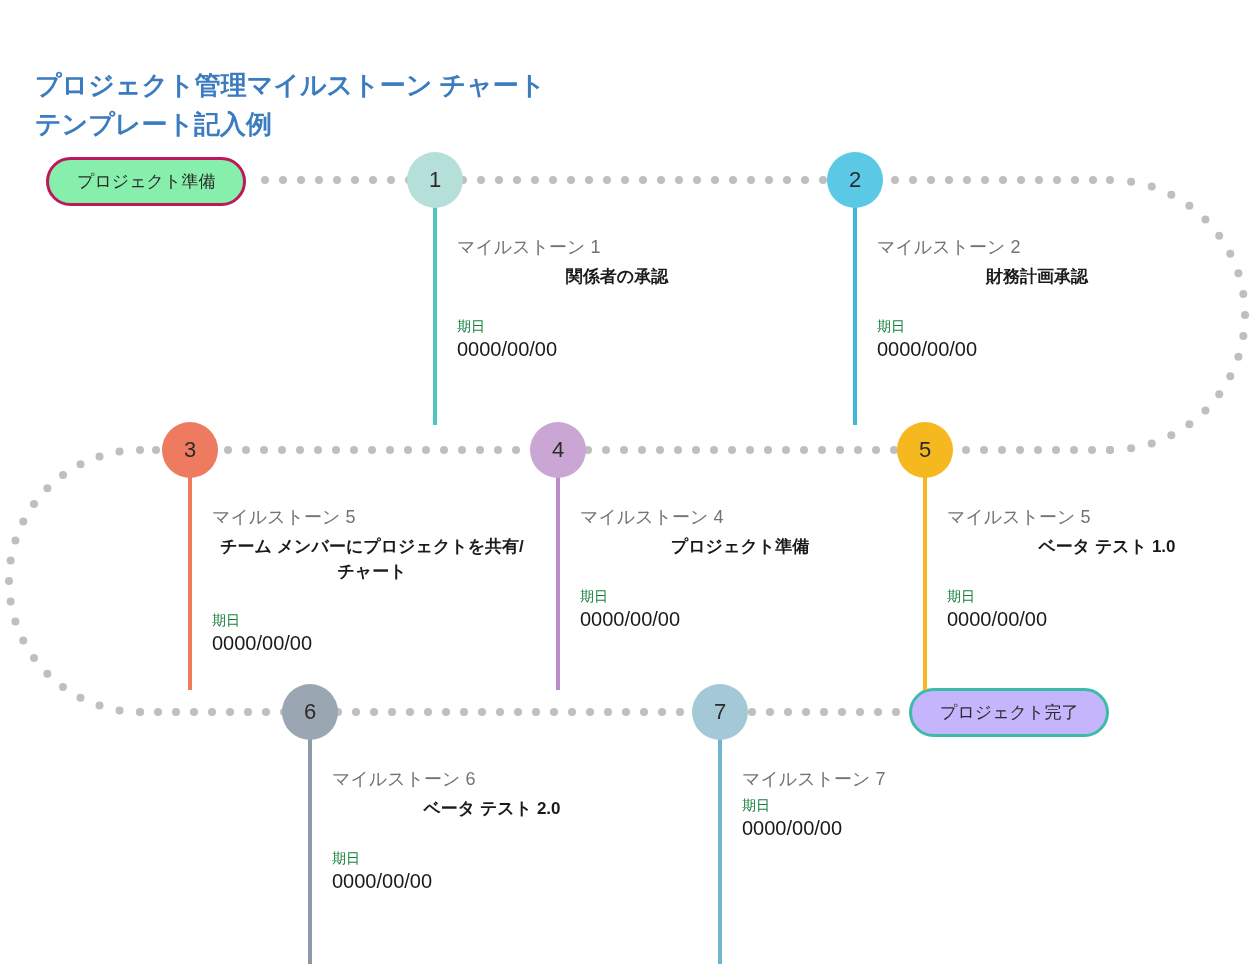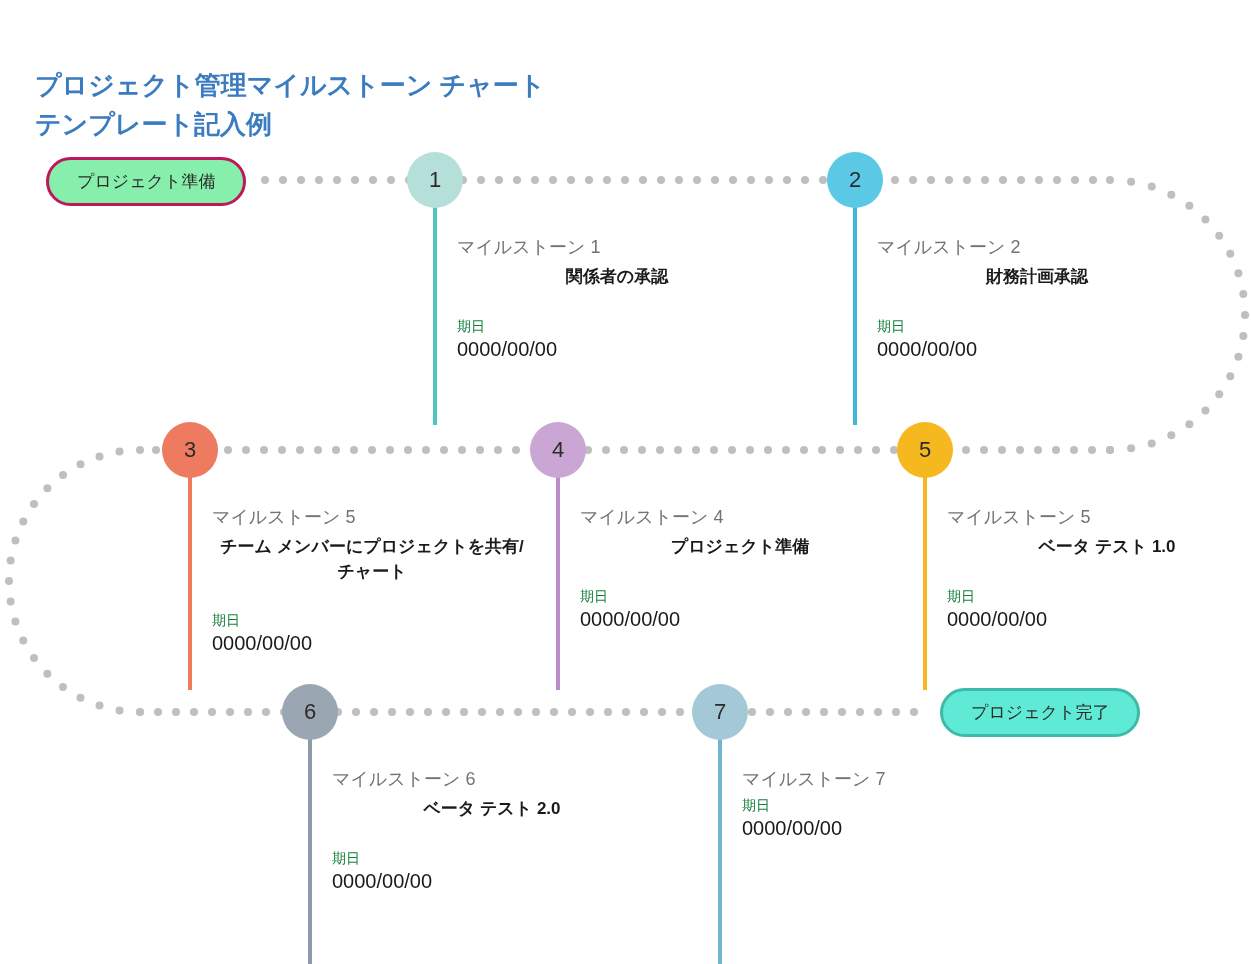--- a/index.html
+++ b/index.html
@@ -33,23 +33,23 @@
     font-size: 17px;
     font-weight: 500;
     color: #2b2b2b;
   }
   .pill-start {
     background: #86efac;
     border: 3px solid #be185d;
     left: 46px; top: 157px;
   }
   .pill-end {
-    background: #5eead4;
+    background: #c4b5fd;
     border: 3px solid #3dbba9;
-    left: 940px; top: 688px;
+    left: 909px; top: 688px;
   }
   .circle {
     position: absolute;
     width: 56px; height: 56px;
     border-radius: 50%;
     display: flex;
     align-items: center;
     justify-content: center;
     font-size: 22px;
     color: #2b2b2b;

